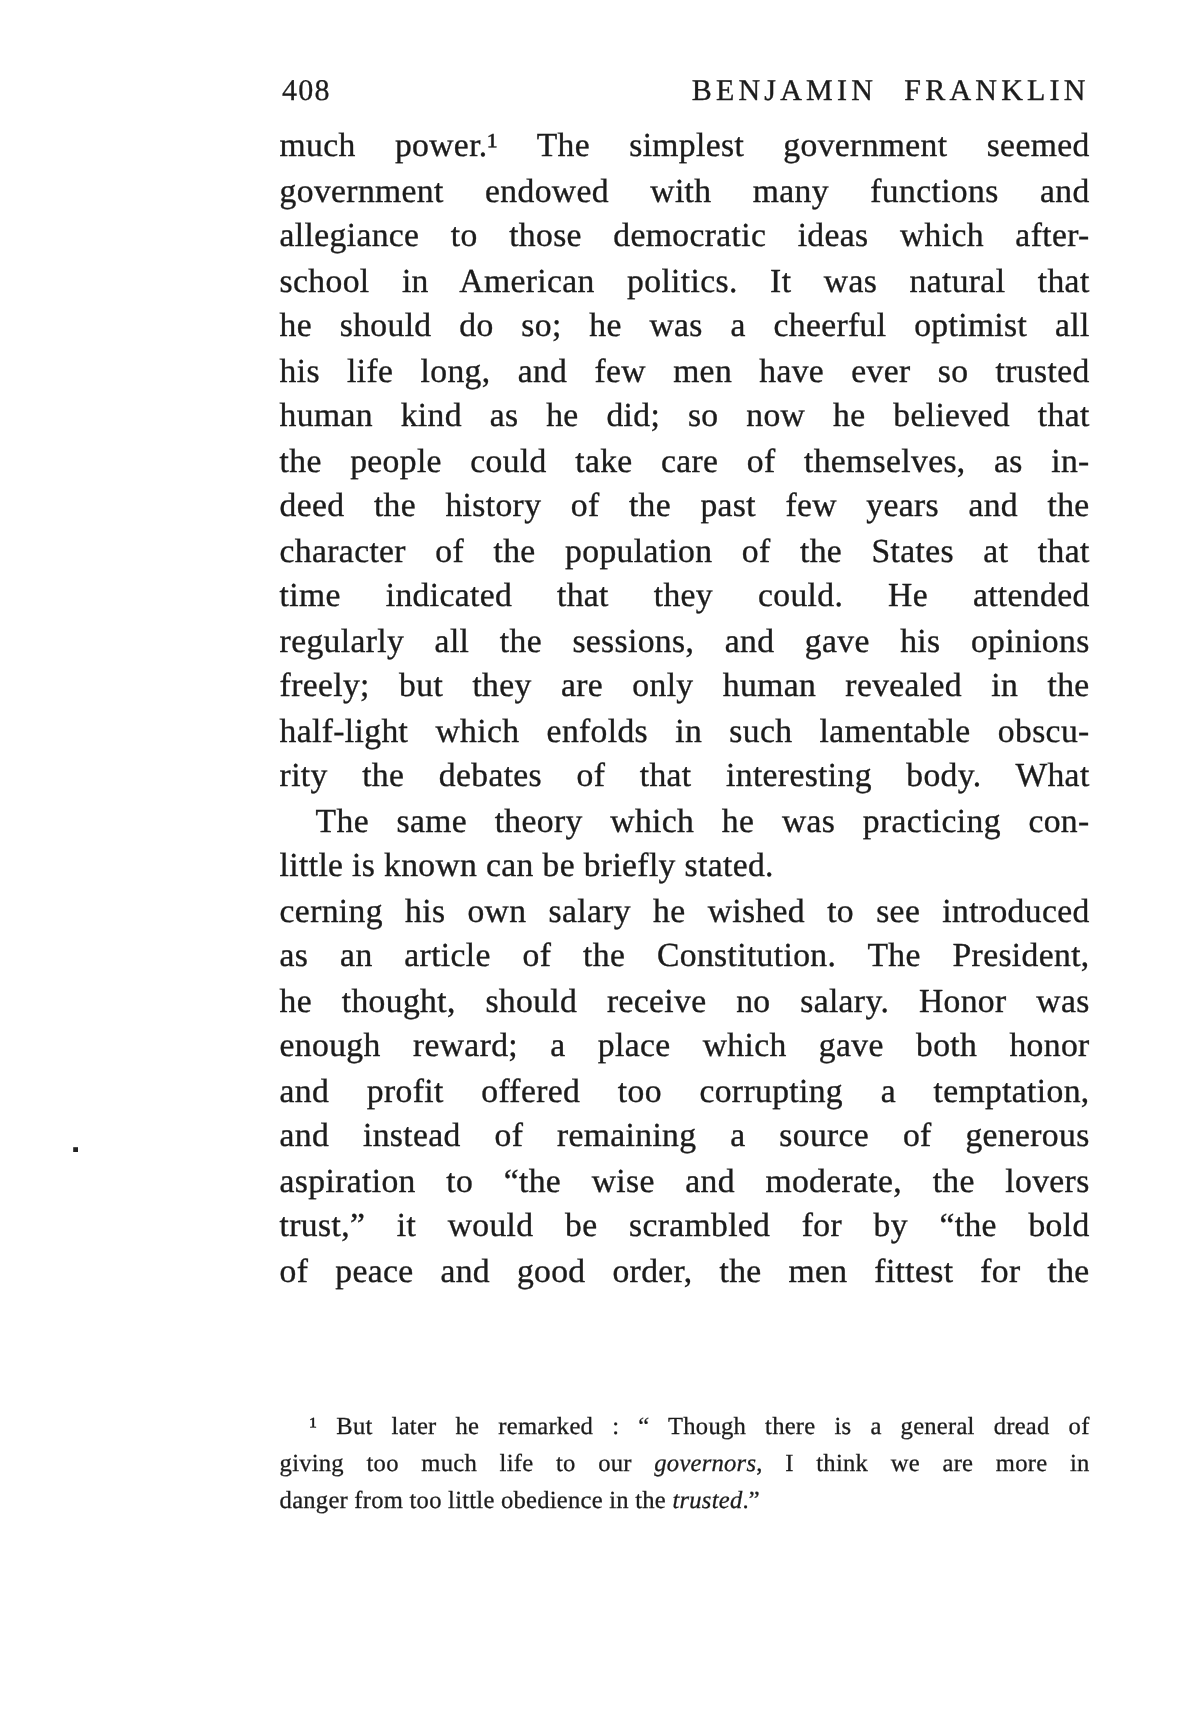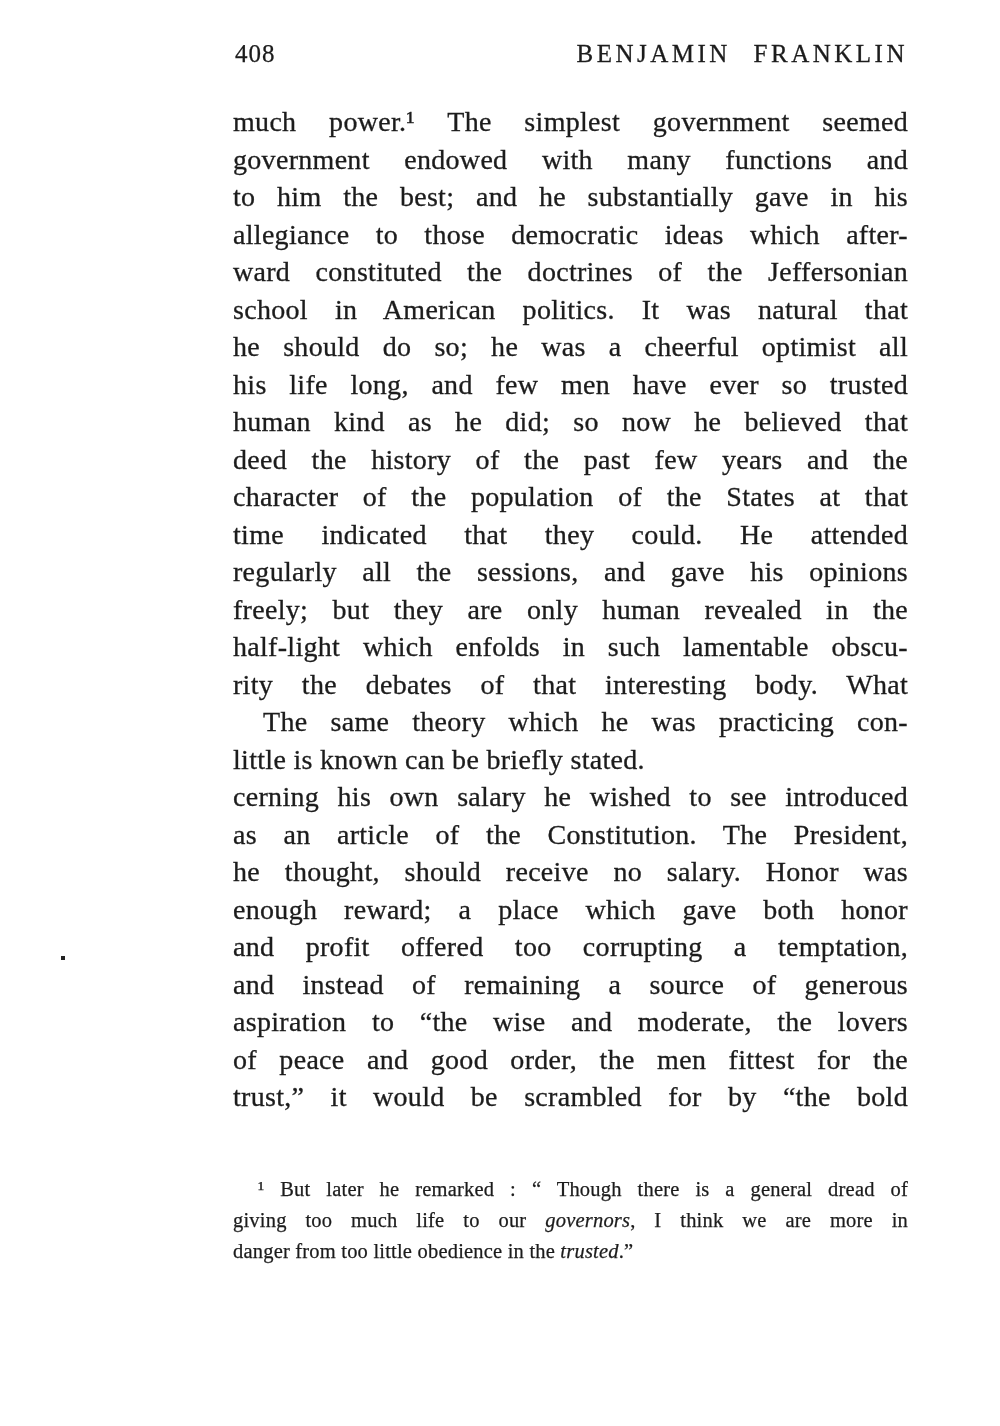--- a/index.html
+++ b/index.html
@@ -15,21 +15,21 @@
     left: 0; top: 0;
     width: 1000px;
     height: 1426px;
     background: #ffffff;
     color: #1c1c1c;
     overflow: hidden;
   }
   .headrow {
     position: absolute;
     left: 233px;
-    top: 40px;
+    top: 62px;
     width: 675px;
     height: 30px;
   }
   .folio {
     position: absolute;
     left: 2px;
     top: 0;
     font-size: 25px;
     letter-spacing: 1px;
     -webkit-text-stroke: 0.25px #1c1c1c;
@@ -93,45 +93,44 @@
 <div class="sheet">
 
   <div class="headrow">
     <span class="folio">408</span>
     <span class="rh">BENJAMIN FRANKLIN</span>
   </div>
 
   <div class="textblock" id="bodyBlock">
       <div class="line"><span>much power.¹ The simplest government seemed</span></div>
       <div class="line"><span>government endowed with many functions and</span></div>
-      <div class="line"><span>to him the best; and he substantially gave in his</span></div>
       <div class="line"><span>allegiance to those democratic ideas which after-</span></div>
-      <div class="line"><span>ward constituted the doctrines of the Jeffersonian</span></div>
       <div class="line"><span>school in American politics. It was natural that</span></div>
       <div class="line"><span>he should do so; he was a cheerful optimist all</span></div>
       <div class="line"><span>his life long, and few men have ever so trusted</span></div>
       <div class="line"><span>human kind as he did; so now he believed that</span></div>
+      <div class="line"><span>the people could take care of themselves, as in-</span></div>
       <div class="line"><span>deed the history of the past few years and the</span></div>
       <div class="line"><span>character of the population of the States at that</span></div>
       <div class="line"><span>time indicated that they could. He attended</span></div>
       <div class="line"><span>regularly all the sessions, and gave his opinions</span></div>
       <div class="line"><span>freely; but they are only human revealed in the</span></div>
       <div class="line"><span>half-light which enfolds in such lamentable obscu-</span></div>
       <div class="line"><span>rity the debates of that interesting body. What</span></div>
       <div class="line indent"><span>The same theory which he was practicing con-</span></div>
       <div class="line flush"><span>little is known can be briefly stated.</span></div>
       <div class="line"><span>cerning his own salary he wished to see introduced</span></div>
       <div class="line"><span>as an article of the Constitution. The President,</span></div>
       <div class="line"><span>he thought, should receive no salary. Honor was</span></div>
       <div class="line"><span>enough reward; a place which gave both honor</span></div>
       <div class="line"><span>and profit offered too corrupting a temptation,</span></div>
       <div class="line"><span>and instead of remaining a source of generous</span></div>
       <div class="line"><span>aspiration to “the wise and moderate, the lovers</span></div>
+      <div class="line"><span>trust,” it would be scrambled for by “the bold</span></div>
       <div class="line"><span>of peace and good order, the men fittest for the</span></div>
-      <div class="line"><span>trust,” it would be scrambled for by “the bold</span></div>
     </div>
 
   <div class="footnote" id="footnoteBlock">
       <div class="fline indent"><span>¹ But later he remarked : “ Though there is a general dread of</span></div>
       <div class="fline"><span>giving too much life to our </span><span class="it">governors</span><span>, I think we are more in</span></div>
       <div class="fline flush"><span>danger from too little obedience in the </span><span class="it">trusted</span><span>.”</span></div>
     </div>
 
   <div class="speck"></div>
 

